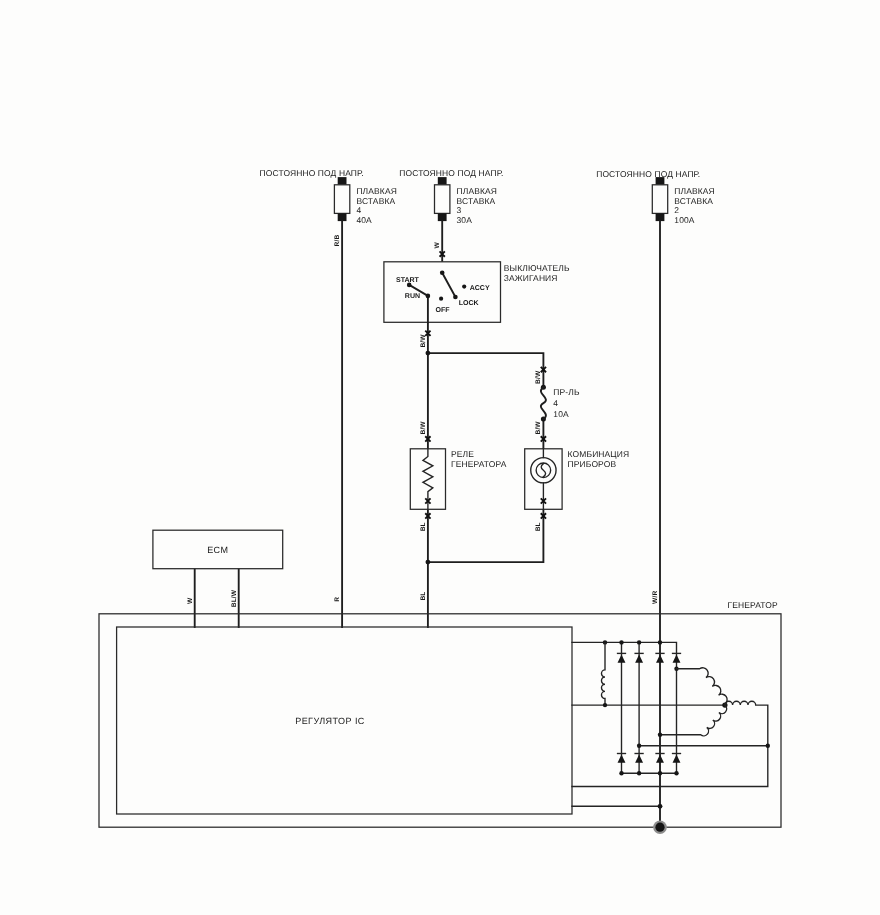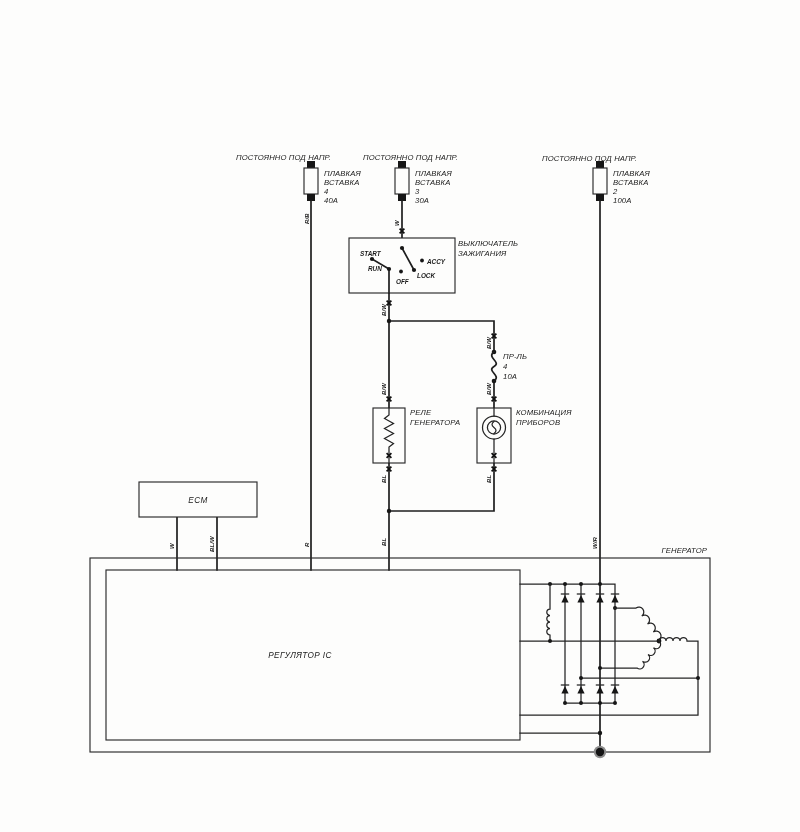--- a/index.html
+++ b/index.html
@@ -1,16 +1,16 @@
 <!DOCTYPE html>
 <html><head>
 <meta charset="utf-8">
 <style>
   html,body { margin:0; padding:0; background:#ffffff; }
-  .stage { width:800px; height:832px; background:#fdfdfc; position:relative; overflow:hidden;font-style:italic; }
+  .stage { width:800px; height:832px; background:#fdfdfc; position:relative; overflow:hidden; }
   svg { display:block; }
   
   .w  { stroke:#1e1e1e; stroke-width:1.7; fill:none; stroke-linecap:square; }
   .wt { stroke:#242424; stroke-width:1.25; fill:none; stroke-linecap:square; }
   .bx { stroke:#2a2a2a; stroke-width:1.15; fill:#fdfdfc; }
   .bxo{ stroke:#2a2a2a; stroke-width:1.15; fill:none; }
   .d  { fill:#161616; }
   .x  { stroke:#101010; stroke-width:1.7; fill:none; }
   
   text { fill:#1a1a1a; font-family:"Liberation Sans", sans-serif; }

